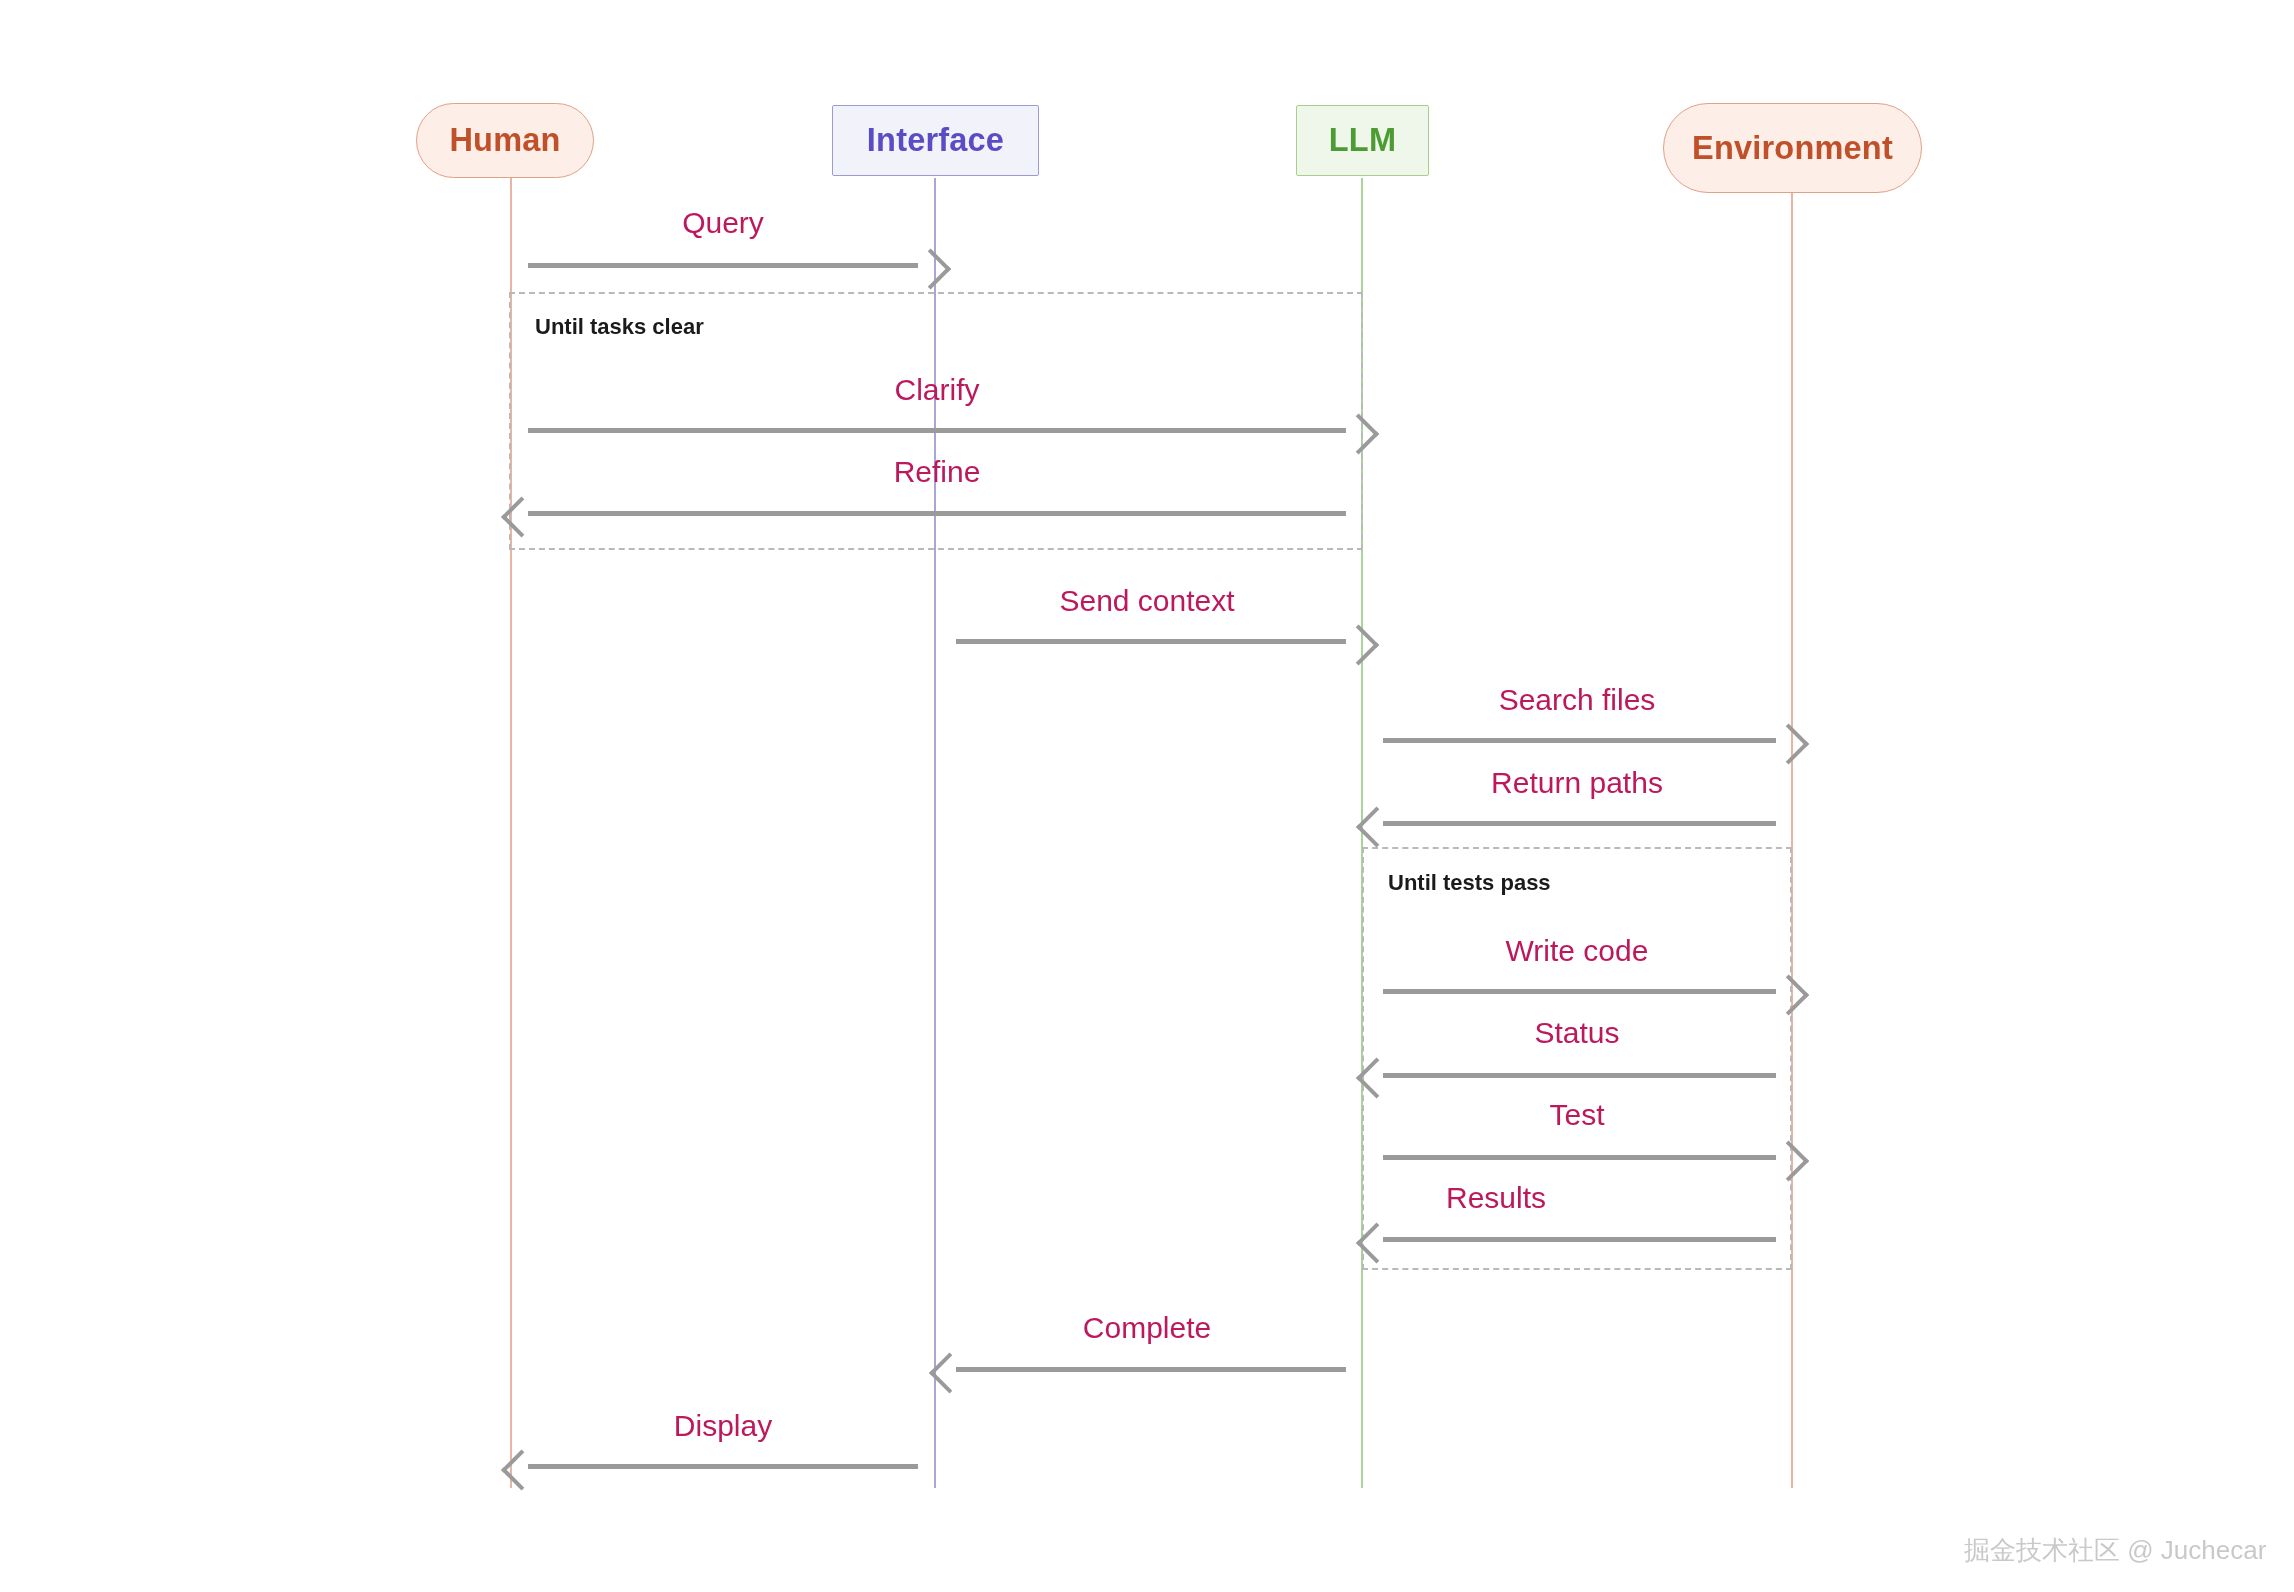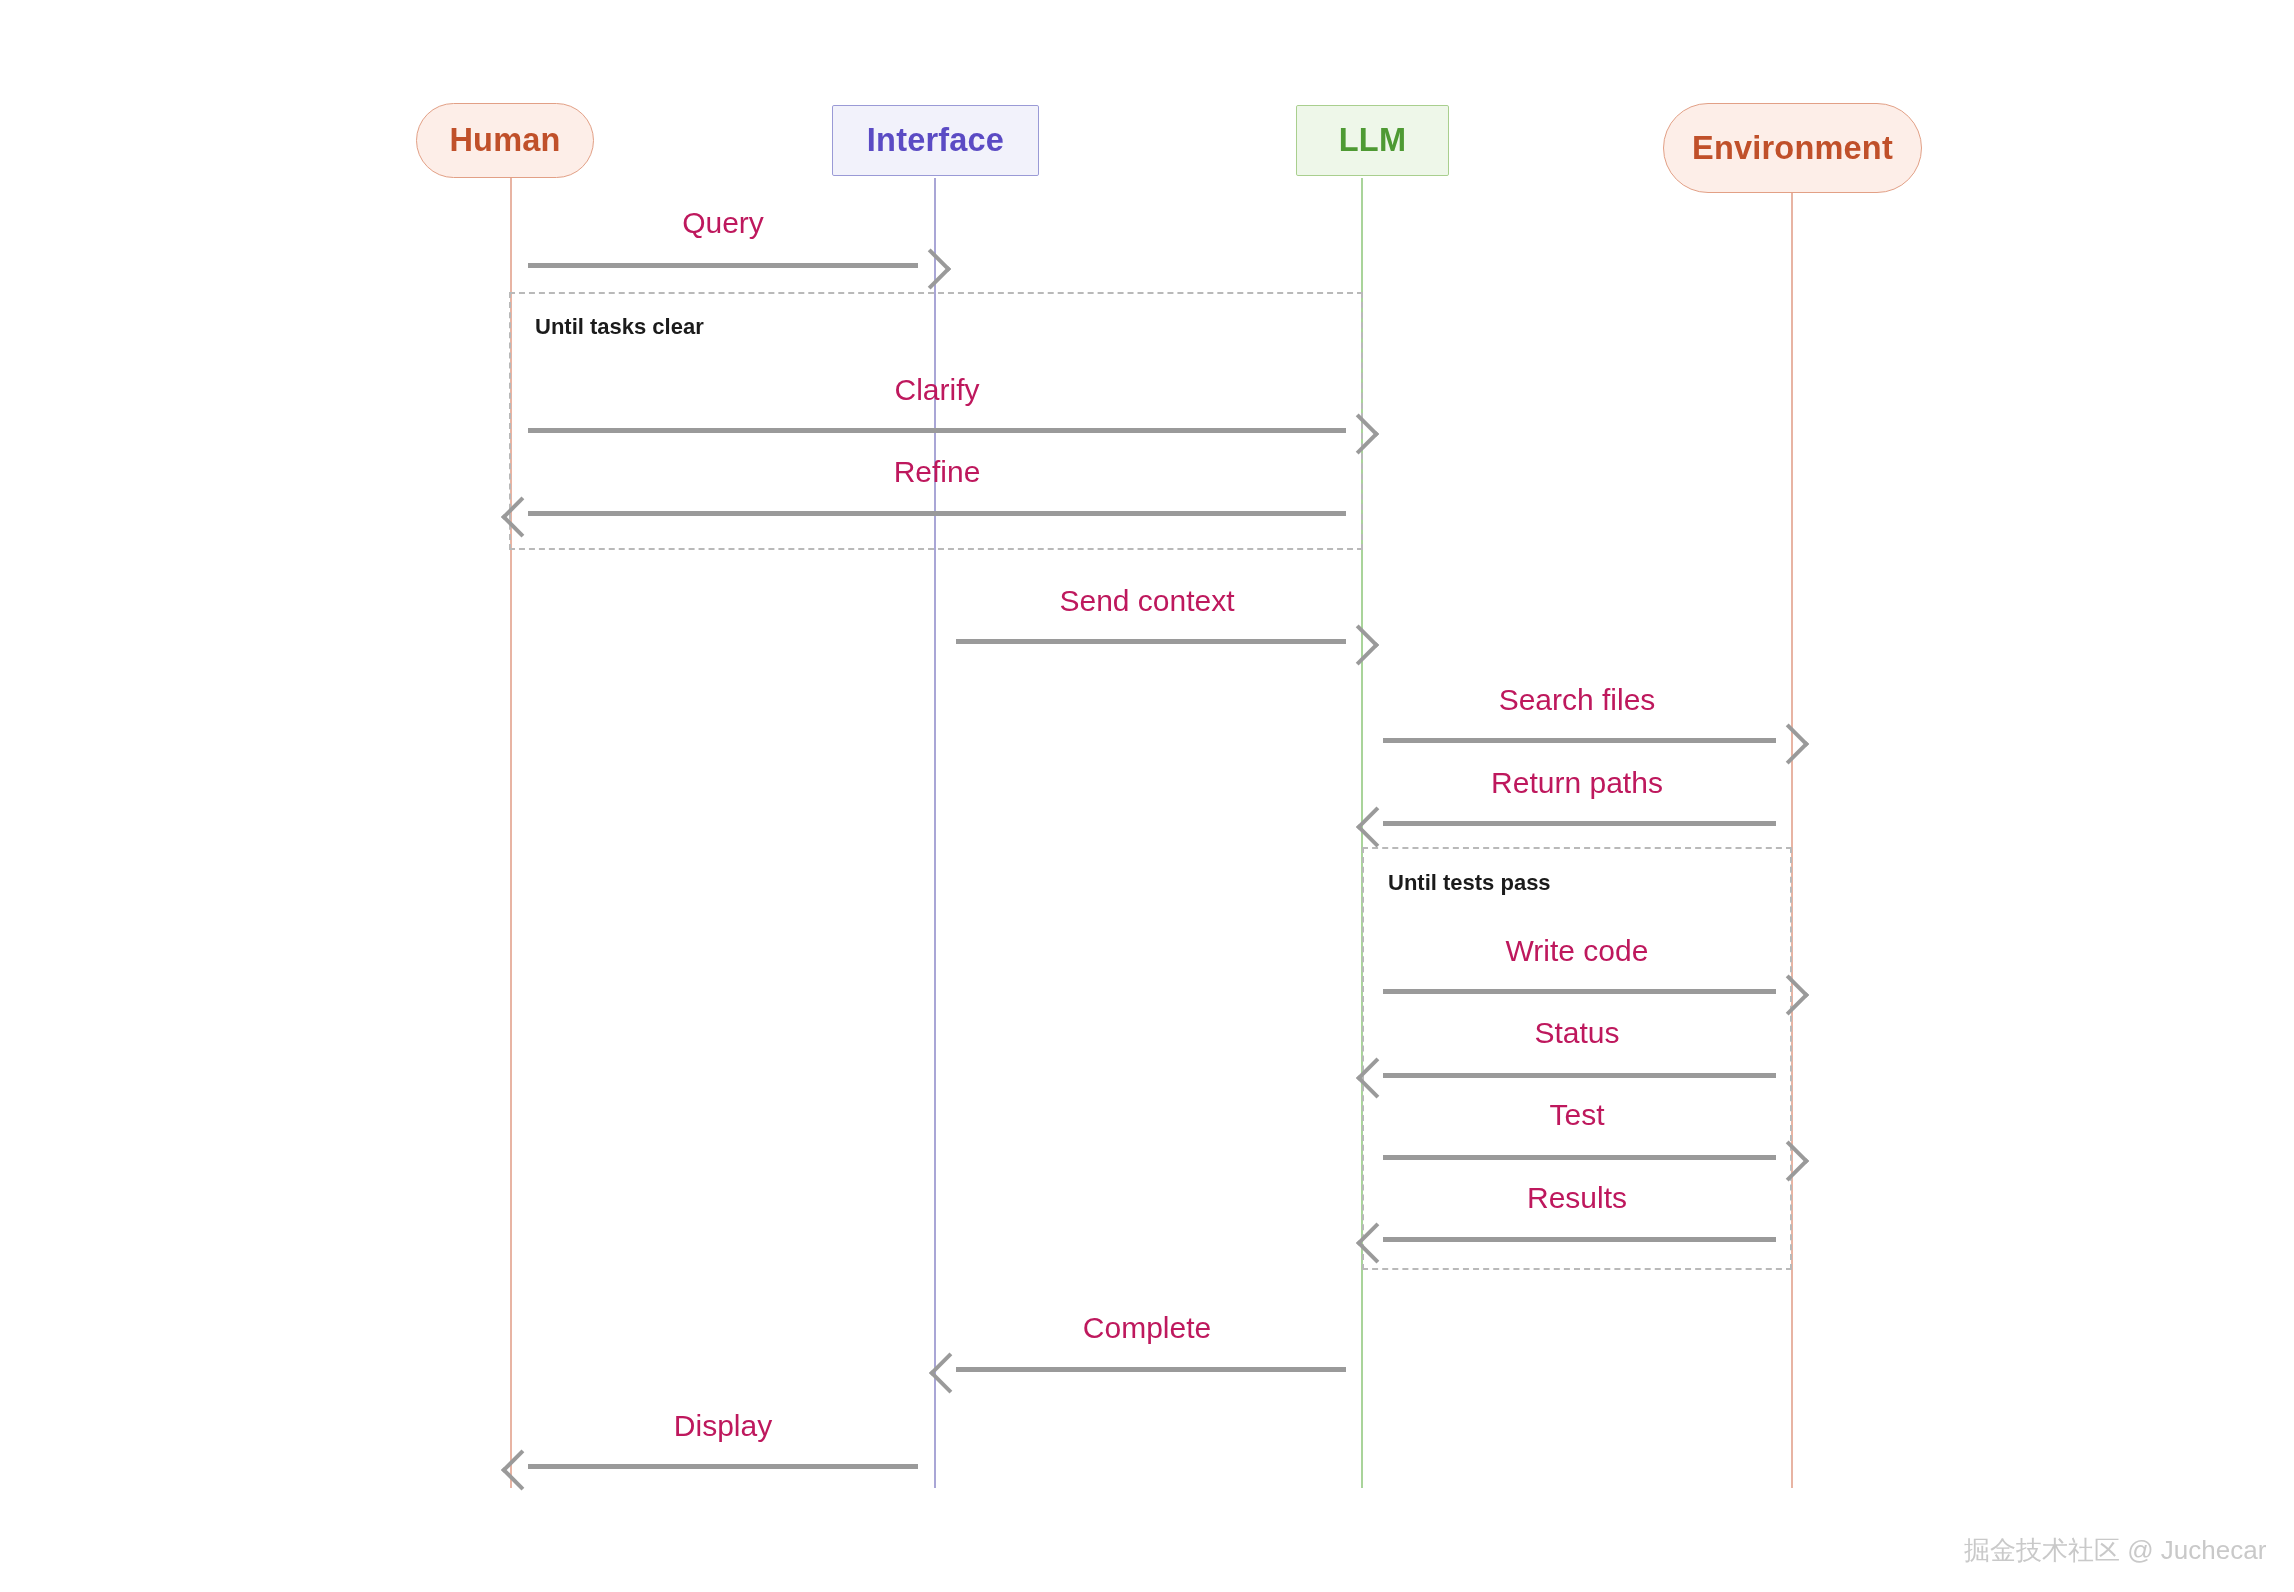--- a/index.html
+++ b/index.html
@@ -129,36 +129,36 @@
       <div class="arrowhead right" style="left: 1776px; top: 991px;"></div>
       <div class="msg-label" style="left: 1577px; top: 934px;">Write code</div>
       <div class="msg-line" style="left: 1383px; top: 1073px; width: 393px;"></div>
       <div class="arrowhead left" style="left: 1383px; top: 1074px;"></div>
       <div class="msg-label" style="left: 1577px; top: 1016px;">Status</div>
       <div class="msg-line" style="left: 1383px; top: 1155px; width: 393px;"></div>
       <div class="arrowhead right" style="left: 1776px; top: 1157px;"></div>
       <div class="msg-label" style="left: 1577px; top: 1098px;">Test</div>
       <div class="msg-line" style="left: 1383px; top: 1237px; width: 393px;"></div>
       <div class="arrowhead left" style="left: 1383px; top: 1239px;"></div>
-      <div class="msg-label" style="left: 1577px; top: 1181px;">Results</div>
+      <div class="msg-label" style="left: 1496px; top: 1181px;">Results</div>
       <div class="msg-line" style="left: 956px; top: 1367px; width: 390px;"></div>
       <div class="arrowhead left" style="left: 956px; top: 1369px;"></div>
       <div class="msg-label" style="left: 1147px; top: 1311px;">Complete</div>
       <div class="msg-line" style="left: 528px; top: 1464px; width: 390px;"></div>
       <div class="arrowhead left" style="left: 528px; top: 1466px;"></div>
       <div class="msg-label" style="left: 723px; top: 1409px;">Display</div>
     </div>
   <div id="actors-layer">
       <div class="actor pill" style="left: 416px; top: 103px; width: 178px; height: 75px; background: rgb(253, 238, 232); border: 1.9px solid rgb(226, 160, 134); color: rgb(192, 80, 42);">
         <span>Human</span>
       </div>
       <div class="actor rect" style="left: 832px; top: 105px; width: 207px; height: 71px; background: rgb(242, 242, 251); border: 1.9px solid rgb(154, 154, 214); color: rgb(91, 75, 196);">
         <span>Interface</span>
       </div>
-      <div class="actor rect" style="left: 1296px; top: 105px; width: 153px; height: 71px; background: rgb(238, 247, 233); border: 1.9px solid rgb(169, 207, 142); color: rgb(78, 154, 51);">
+      <div class="actor rect" style="left: 1296px; top: 105px; width: 133px; height: 71px; background: rgb(238, 247, 233); border: 1.9px solid rgb(169, 207, 142); color: rgb(78, 154, 51);">
         <span>LLM</span>
       </div>
       <div class="actor pill" style="left: 1663px; top: 103px; width: 259px; height: 90px; background: rgb(253, 238, 232); border: 1.9px solid rgb(226, 160, 134); color: rgb(192, 80, 42);">
         <span>Environment</span>
       </div>
     </div>
   <div class="watermark" style="left: 1964px; top: 1533px;">掘金技术社区 @ Juchecar</div>
 </div>
 
 

